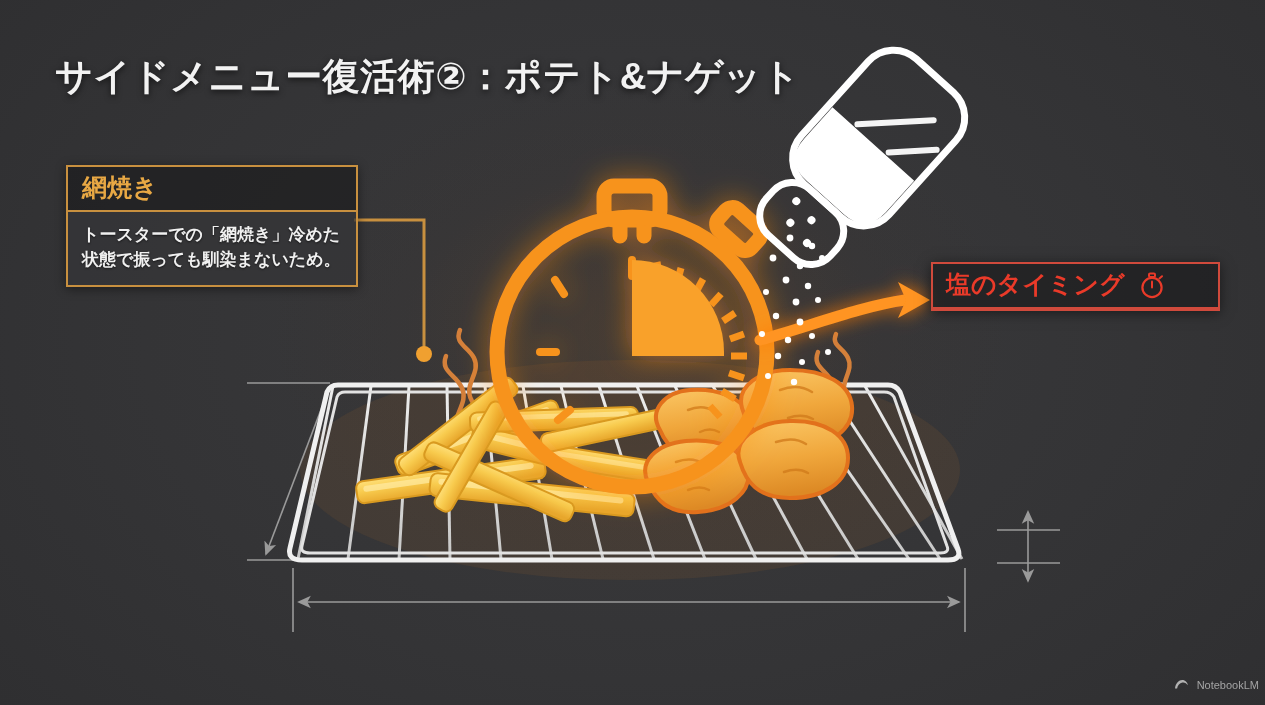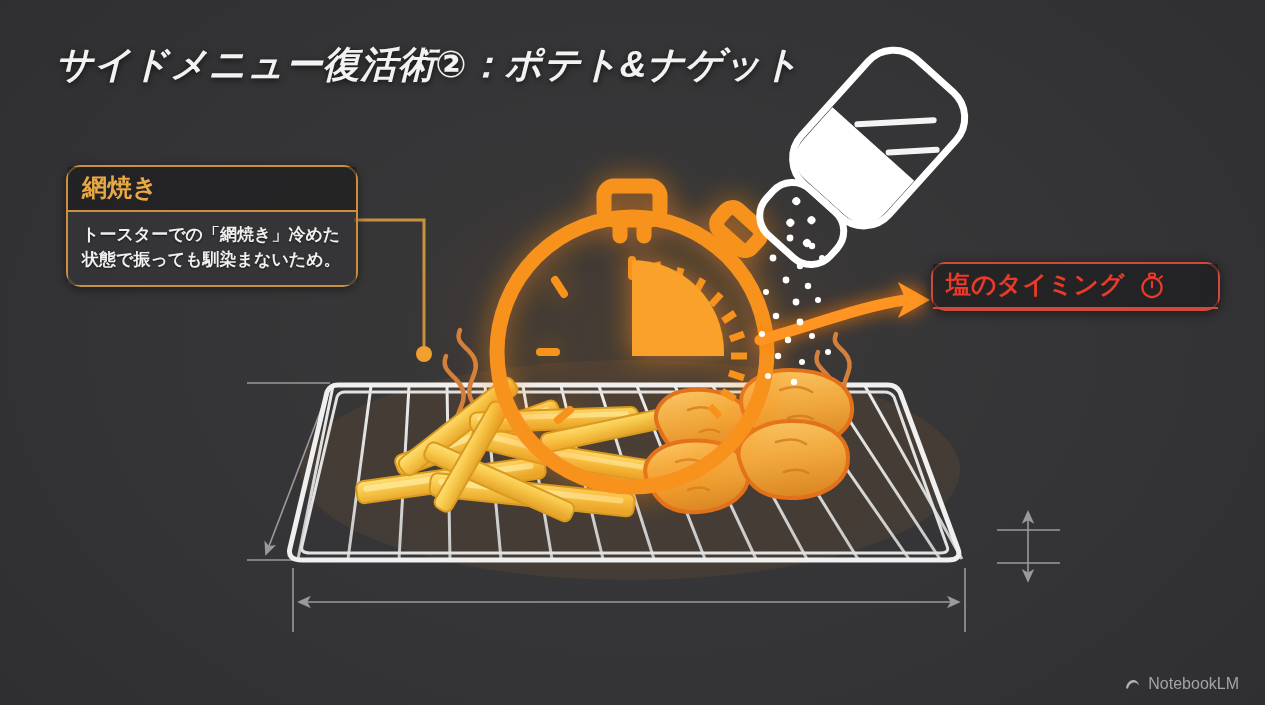--- a/index.html
+++ b/index.html
@@ -13,30 +13,29 @@
     width:1265px;height:705px;
     background:
       radial-gradient(ellipse 520px 360px at 640px 330px, rgba(120,70,20,0.22) 0%, rgba(60,45,35,0.10) 45%, rgba(0,0,0,0) 72%),
       radial-gradient(ellipse 900px 620px at 640px 340px, #3a3a3c 0%, #343436 55%, #2e2e30 100%);
     overflow:hidden;
   }
   #artboard{position:absolute;inset:0;}
 
   
   .title{
-    position:absolute;left:55px;top:40px;
+    position:absolute;left:55px;top:52px;
     font-size:37px;font-weight:bold;color:#f2f2f2;
     letter-spacing:0.5px;
     text-shadow:0 2px 6px rgba(0,0,0,0.65);
     white-space:nowrap;
-    font-style:italic;
-  }
-
-  
-  .callout{position:absolute;border-style:solid;border-width:2px;border-radius:15px;}
+  }
+
+  
+  .callout{position:absolute;border-style:solid;border-width:2px;}
   .callout .cal-head{
     padding:6px 14px 8px 14px;
     font-weight:bold;
     display:flex;align-items:center;gap:8px;
     background:rgba(22,22,24,0.55);
   }
   .callout .cal-body{
     padding:11px 14px 13px 14px;
     color:#f0f0f0;font-size:17.5px;line-height:1.42;
     font-weight:bold;
@@ -67,23 +66,23 @@
     color:#ea3a29;font-size:25px;
     border-bottom:2px solid #d04a3c;
     padding:4px 28px 6px 13px;
     justify-content:flex-start;
   }
   #callout-right .cal-body{font-size:17.5px;line-height:1.45;}
   .head-icon{display:inline-flex;align-items:center;margin-left:4px;}
 
   
   .watermark{
-    position:absolute;right:26px;bottom:12px;
+    position:absolute;right:6px;bottom:12px;
     display:flex;align-items:center;gap:7px;
-    color:#b8b8b8;font-size:16px;opacity:0.85;
+    color:#b8b8b8;font-size:11px;opacity:0.85;
   }
   .watermark svg{display:block;}
 </style>
 </head>
 <body>
 
 <div id="slide">
 
   <svg id="artboard" viewBox="0 0 1265 705">
     <defs>

